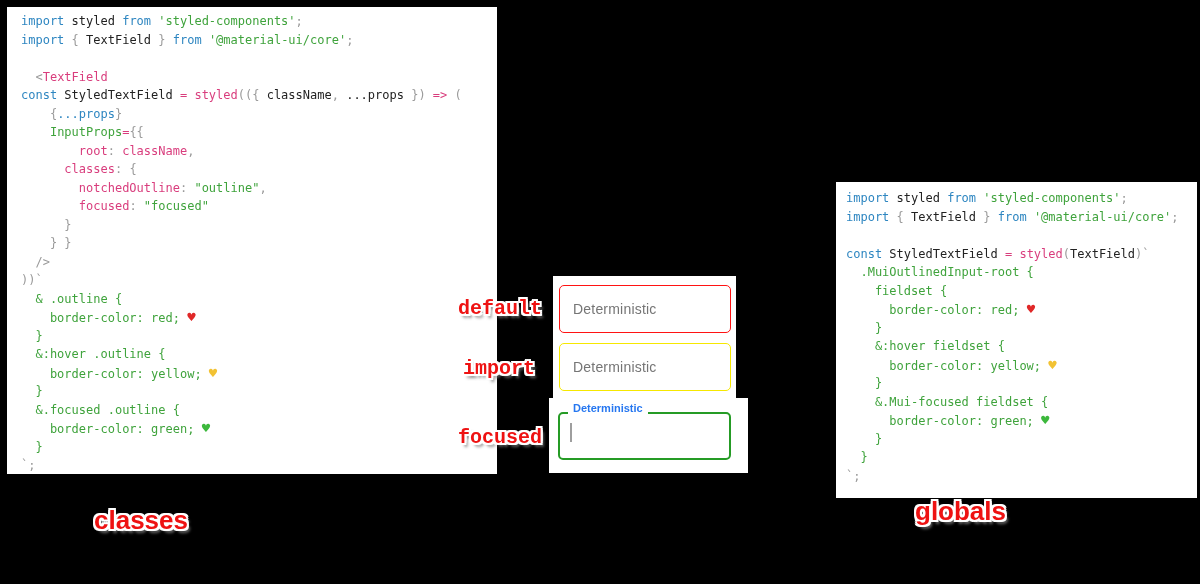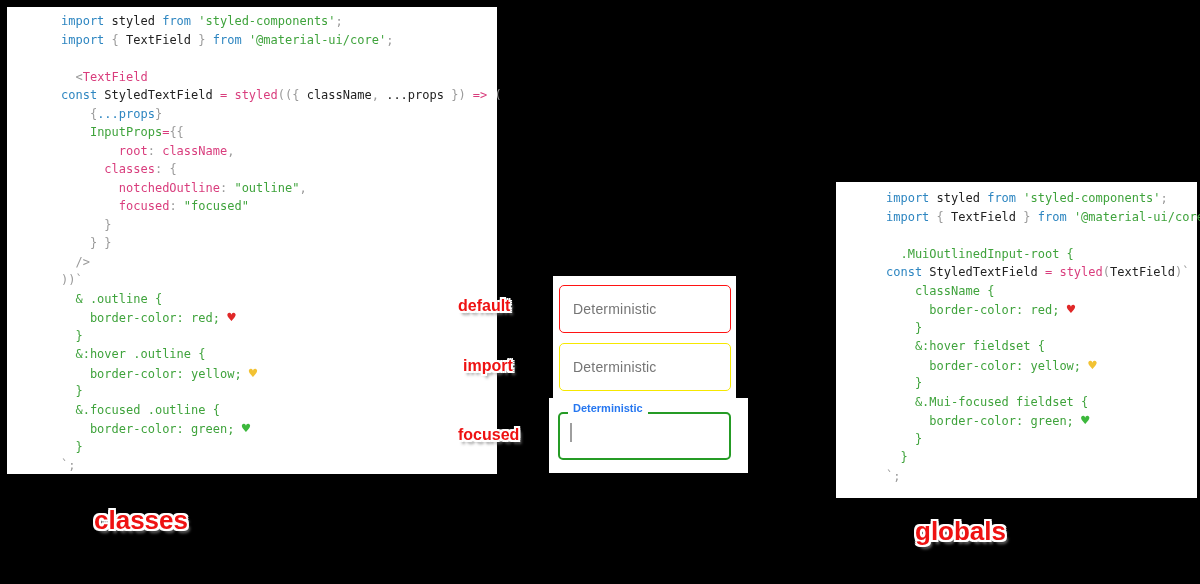--- a/index.html
+++ b/index.html
@@ -12,21 +12,20 @@
   .stage{position:absolute;left:0;top:0;width:1200px;height:584px;}
 
   
   .panel{position:absolute;background:var(--panel-white,#fff);box-sizing:border-box;z-index:1;}
   .panel-left{left:7px;top:7px;width:490px;height:467px;padding:5px 0 0 14px;}
   .panel-right{left:836px;top:182px;width:361px;height:316px;padding:7px 0 0 10px;}
   .code-line{
     font-family:"DejaVu Sans Mono",monospace;
     font-size:12px;line-height:18.5px;height:18.5px;
     white-space:pre;
-    margin-left:40px;
   }
   .tk-k{color:var(--code-keyword);}
   .tk-p{color:var(--code-text);}
   .tk-s{color:var(--code-string);}
   .tk-m{color:var(--code-magenta);}
   .tk-g{color:var(--code-gray);}
   .tk-c{color:var(--code-string);}
   .tk-hr{color:var(--heart-red);font-size:14px;}
   .tk-hy{color:var(--heart-yellow);font-size:14px;}
   .tk-hg{color:var(--heart-green);font-size:14px;}
@@ -51,27 +50,27 @@
 
   
   .red-label{
     position:absolute;z-index:6;
     color:var(--state-label-red);font-weight:bold;
     text-shadow:
       -2px -2px 0 #fff, 2px -2px 0 #fff, -2px 2px 0 #fff, 2px 2px 0 #fff,
       -2px 0 0 #fff, 2px 0 0 #fff, 0 -2px 0 #fff, 0 2px 0 #fff,
       3px 4px 3px rgba(125,125,125,.9);
   }
-  .state-label{font-size:16px;}
+  .state-label{font-size:20px;font-family:Liberation Mono, monospace;}
   #lbl-default{left:458px;top:297px;}
   #lbl-hover{left:463px;top:357px;}
   #lbl-focused{left:458px;top:426px;}
   .caption{font-size:26px;}
   #cap-classes{left:94px;top:505px;}
-  #cap-globals{left:915px;top:516px;text-align:right;}
+  #cap-globals{left:915px;top:496px;text-align:right;}
 </style>
 </head>
 <body>
 
 <div class="stage">
 
   <section class="panel panel-left">
     <div>
         <div class="code-line"><span class="tk-k">import</span><span class="tk-p"> styled </span><span class="tk-k">from</span><span class="tk-s"> 'styled-components'</span><span class="tk-g">;</span></div>
         <div class="code-line"><span class="tk-k">import</span><span class="tk-g"> { </span><span class="tk-p">TextField</span><span class="tk-g"> } </span><span class="tk-k">from</span><span class="tk-s"> '@material-ui/core'</span><span class="tk-g">;</span></div>
@@ -99,23 +98,23 @@
         <div class="code-line"><span class="tk-c">  }</span></div>
         <div class="code-line"><span class="tk-g">`;</span></div>
       </div>
   </section>
 
   <section class="panel panel-right">
     <div>
         <div class="code-line"><span class="tk-k">import</span><span class="tk-p"> styled </span><span class="tk-k">from</span><span class="tk-s"> 'styled-components'</span><span class="tk-g">;</span></div>
         <div class="code-line"><span class="tk-k">import</span><span class="tk-g"> { </span><span class="tk-p">TextField</span><span class="tk-g"> } </span><span class="tk-k">from</span><span class="tk-s"> '@material-ui/core'</span><span class="tk-g">;</span></div>
         <div class="code-line">&nbsp;</div>
+        <div class="code-line"><span class="tk-k">const</span><span class="tk-p"> StyledTextField </span><span class="tk-m">= </span><span class="tk-m">styled</span><span class="tk-g">(</span><span class="tk-p">TextField</span><span class="tk-g">)`</span></div>
         <div class="code-line"><span class="tk-c">  .MuiOutlinedInput-root {</span></div>
-        <div class="code-line"><span class="tk-k">const</span><span class="tk-p"> StyledTextField </span><span class="tk-m">= </span><span class="tk-m">styled</span><span class="tk-g">(</span><span class="tk-p">TextField</span><span class="tk-g">)`</span></div>
-        <div class="code-line"><span class="tk-c">    className {</span></div>
+        <div class="code-line"><span class="tk-c">    fieldset {</span></div>
         <div class="code-line"><span class="tk-c">      border-color: red; </span><span class="tk-hr">♥</span></div>
         <div class="code-line"><span class="tk-c">    }</span></div>
         <div class="code-line"><span class="tk-c">    &amp;:hover fieldset {</span></div>
         <div class="code-line"><span class="tk-c">      border-color: yellow; </span><span class="tk-hy">♥</span></div>
         <div class="code-line"><span class="tk-c">    }</span></div>
         <div class="code-line"><span class="tk-c">    &amp;.Mui-focused fieldset {</span></div>
         <div class="code-line"><span class="tk-c">      border-color: green; </span><span class="tk-hg">♥</span></div>
         <div class="code-line"><span class="tk-c">    }</span></div>
         <div class="code-line"><span class="tk-c">  }</span></div>
         <div class="code-line"><span class="tk-g">`;</span></div>

